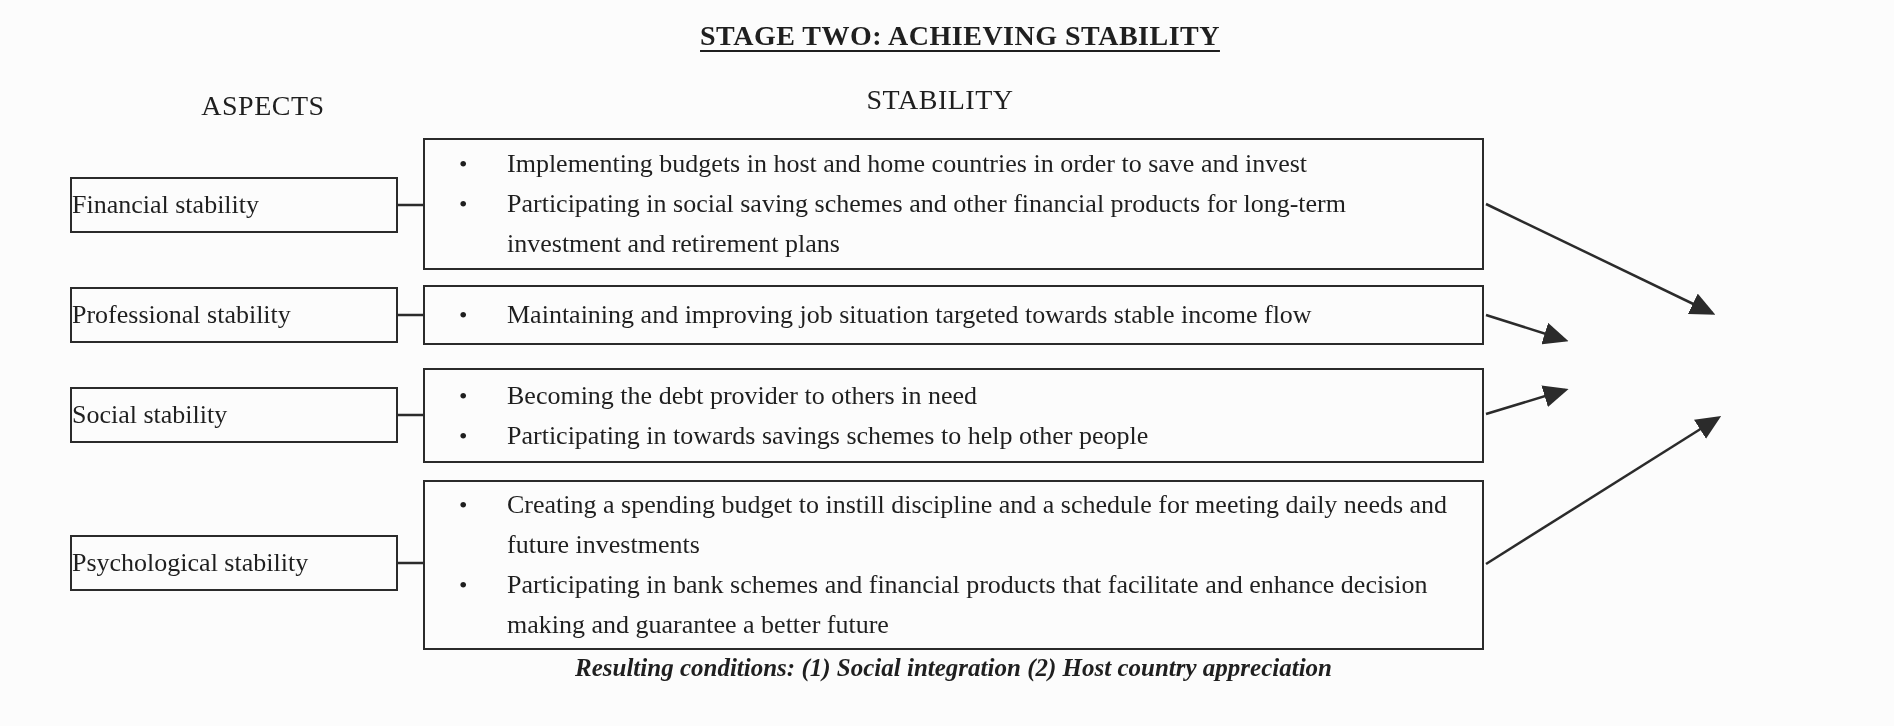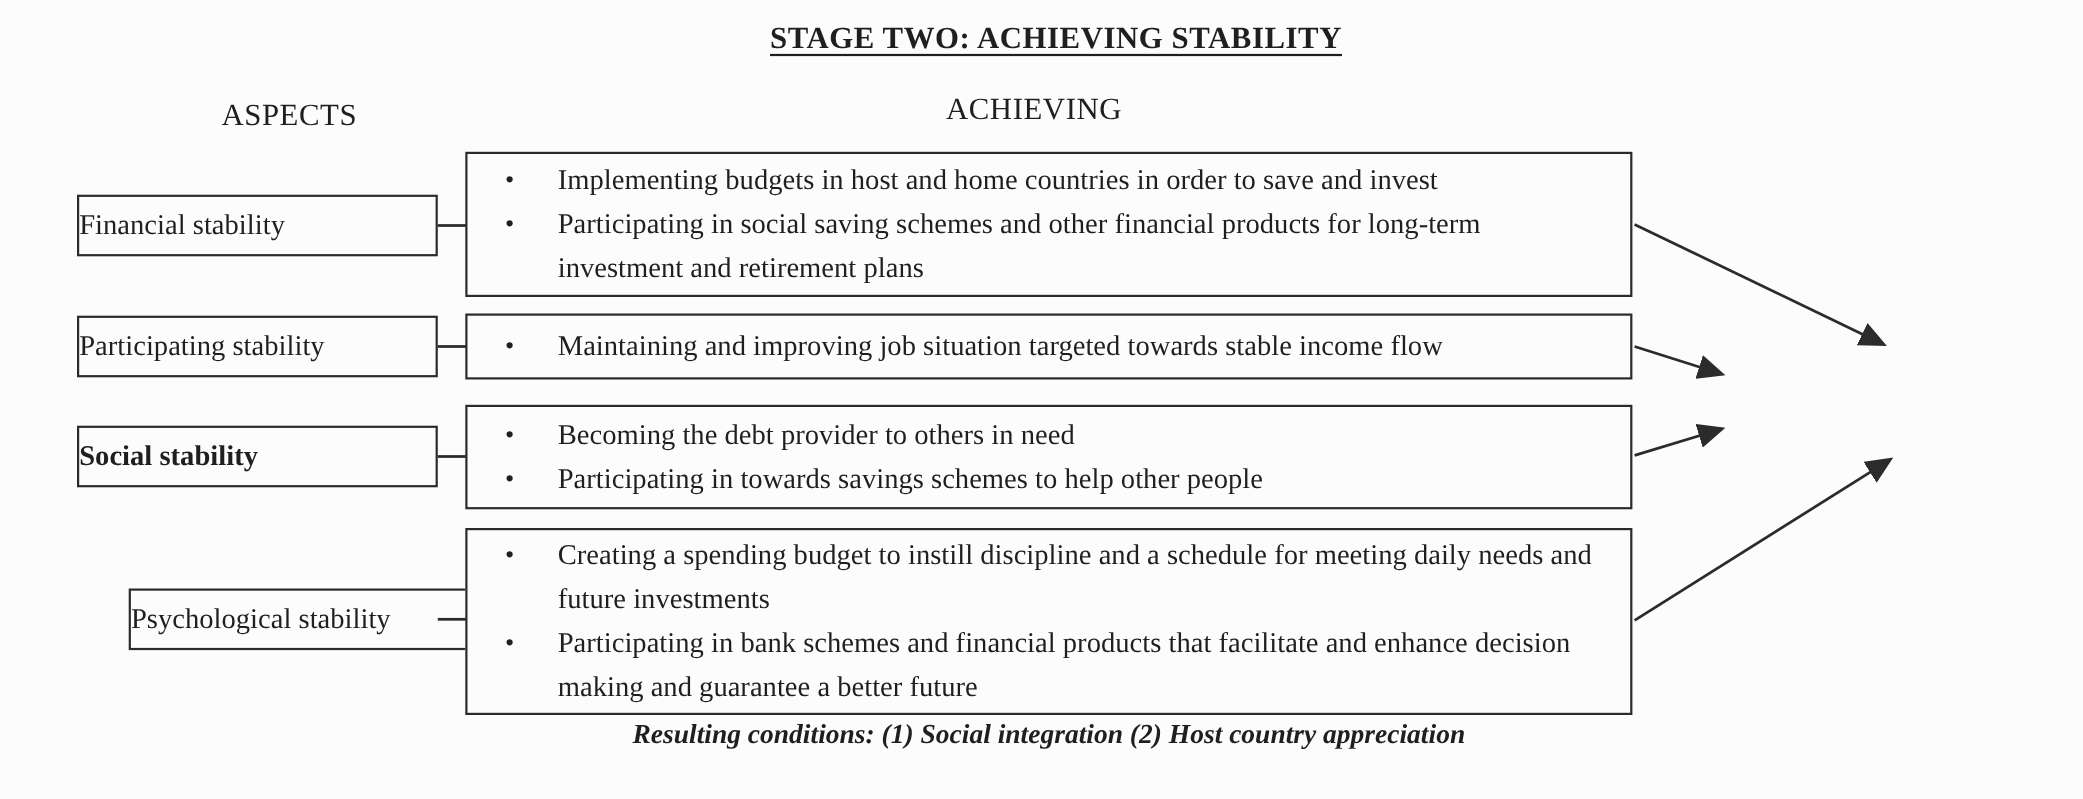--- a/index.html
+++ b/index.html
@@ -19,22 +19,22 @@
   .col-header{position:absolute;font-size:28px;font-weight:normal;letter-spacing:.5px;text-align:center;}
   .col-header.aspects{left:98px;top:90px;width:330px;}
   .col-header.mechanisms{left:790px;top:84px;width:300px;}
 
   .aspect-box{position:absolute;left:70px;width:328px;height:56px;
     border:2.5px solid var(--line);background:var(--bg);
     display:flex;align-items:center;justify-content:flex-start;
     font-size:26px;text-align:center;}
   .aspect-box.r1{top:177px;}
   .aspect-box.r2{top:287px;}
-  .aspect-box.r3{top:387px;font-weight:bold;}
-  .aspect-box.r4{top:535px;margin-left:47px;}
+  .aspect-box.r3{top:387px;}
+  .aspect-box.r4{top:535px;}
 
   .mech-box{position:absolute;left:423px;width:1061px;
     border:2px solid var(--line);background:var(--bg);
     display:flex;flex-direction:column;justify-content:center;
     font-size:26px;line-height:40px;}
   .mech-box.m1{top:138px;height:132px;}
   .mech-box.m2{top:285px;height:60px;}
   .mech-box.m3{top:368px;height:95px;}
   .mech-box.m4{top:480px;height:170px;}
 
@@ -54,27 +54,27 @@
   svg.wires{position:absolute;left:0;top:0;width:1894px;height:726px;pointer-events:none;}
 </style>
 </head>
 <body>
 
 <div class="canvas">
 
   <div class="title">STAGE TWO: ACHIEVING STABILITY</div>
 
   <div class="col-header aspects">ASPECTS</div>
-  <div class="col-header mechanisms">ACHIEVING</div>
+  <div class="col-header mechanisms">STABILITY</div>
 
   <div class="aspect-box r1">
     <span>Financial stability</span>
   </div>
   <div class="aspect-box r2">
-    <span>Participating stability</span>
+    <span>Professional stability</span>
   </div>
   <div class="aspect-box r3">
     <span>Social stability</span>
   </div>
   <div class="aspect-box r4">
     <span>Psychological stability</span>
   </div>
 
   <div class="mech-box m1">
     <div class="mech-item">

